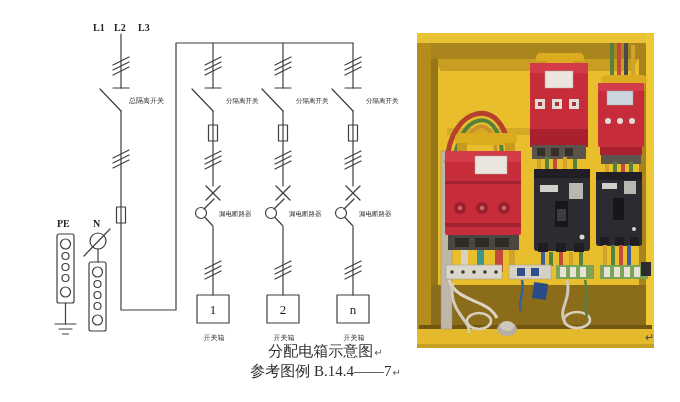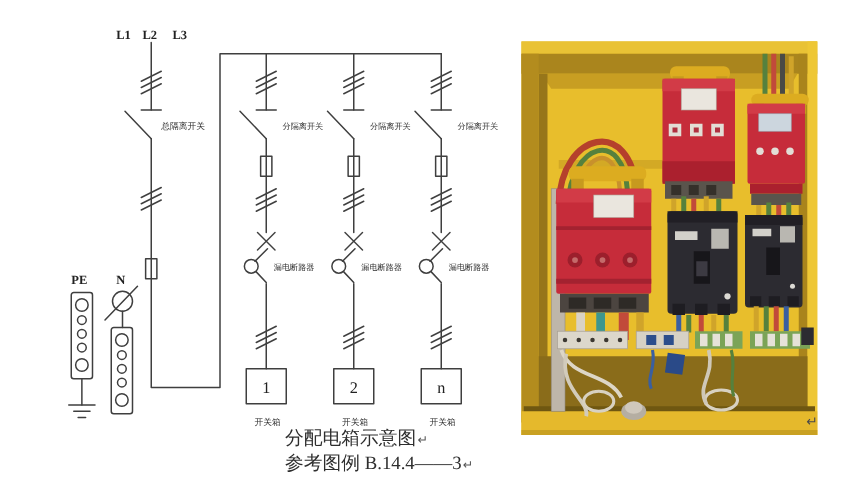--- a/index.html
+++ b/index.html
@@ -3,21 +3,21 @@
 <meta charset="utf-8">
 <style>
   html,body{margin:0;padding:0;}
   body{
     width:680px;height:402px;position:relative;background:#ffffff;
     font-family:"Liberation Sans", sans-serif;overflow:hidden;
   }
   #schematic{position:absolute;left:0;top:0;}
   #photo{position:absolute;left:417px;top:33px;}
   #caption{
-    position:absolute;left:228px;top:342px;width:195px;text-align:left;
+    position:absolute;left:228px;top:342px;width:195px;text-align:center;
     font-family:"Liberation Serif", serif;color:#2e2e2e;
     font-size:15px;line-height:18px;white-space:nowrap;
   }
   #caption .ret{font-size:10px;color:#555;margin-left:1px;}
   #photo-ret{
     position:absolute;left:645px;top:331px;font-size:11px;color:#4a4a4a;
     font-family:"Liberation Serif", serif;
   }
   .dg-label{font-size:7px;fill:#2e2e2e;}
   .dg-label-sm{font-size:6.5px;fill:#2e2e2e;}
@@ -315,16 +315,16 @@
     <path d="M150,247 C155,268 140,275 148,290" stroke="#cfc8b8" stroke-width="3"></path>
     <path d="M105,247 C108,262 100,268 104,278" stroke="#3a5fa0" stroke-width="2.5"></path>
     <path d="M168,247 C172,262 166,272 170,284" stroke="#56813d" stroke-width="2.5"></path>
     <ellipse cx="90" cy="296" rx="10" ry="7" fill="#b5aea2"></ellipse>
     <ellipse cx="90" cy="293" rx="7" ry="5" fill="#cfc8bc"></ellipse>
   </g>
 </svg>
 
 <div id="caption">
   <div><span>分配电箱示意图</span><span class="ret">↵</span></div>
-  <div><span>参考图例 B.14.4——3</span><span class="ret">↵</span></div>
+  <div><span>参考图例 B.14.4——7</span><span class="ret">↵</span></div>
 </div>
 
 <div id="photo-ret">↵</div>
 
 </body></html>

